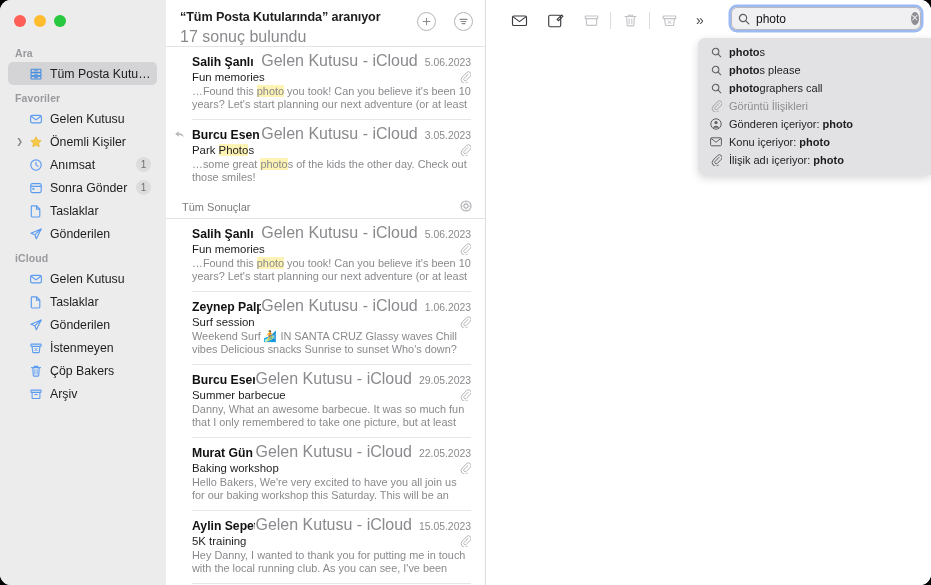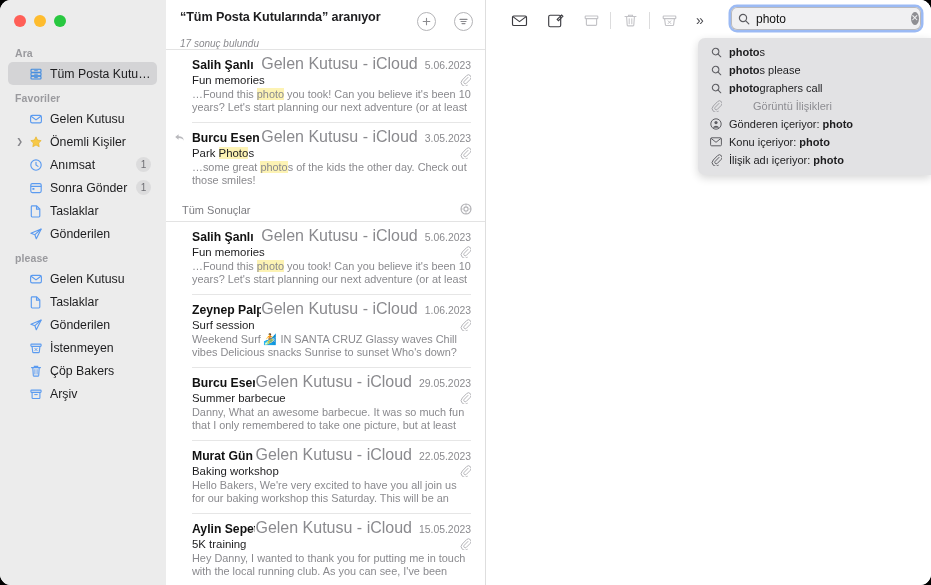--- a/index.html
+++ b/index.html
@@ -55,21 +55,21 @@
   }
 
   
   .msglist{
     position:absolute;left:166px;top:0;width:320px;height:585px;
     background:#ffffff;border-right:1px solid #dedede;
     box-sizing:border-box;overflow:hidden;
   }
   .ml-head{padding:10px 14px 0 14px;position:relative;}
   .ml-title{font-size:12.6px;font-weight:700;color:#1d1d1f;letter-spacing:-.1px;}
-  .ml-sub{font-size:10px;color:#8a8a8e;margin-top:14px;font-style:italic;}
+  .ml-sub{font-size:16px;color:#8a8a8e;margin-top:4px;}
   .ml-head-btns{position:absolute;right:12px;top:12px;display:flex;gap:18px;}
   .circ-btn{width:17px;height:17px;border-radius:50%;border:1px solid #b4b4b7;
     display:flex;align-items:center;justify-content:center;color:#8a8a8e;}
   .sec-head{
     font-size:11px;color:#7c7c80;padding:9px 14px 5px 16px;position:relative;
   }
   .sec-head .sec-ic{position:absolute;right:13px;top:8px;color:#b0b0b4;}
   .sec-divider{height:1px;background:#e3e3e3;margin:0;}
 
   .row{position:relative;padding:5px 14px 7px 26px;box-sizing:border-box;}
@@ -122,21 +122,21 @@
     background:#e2e2e4;border-radius:7px 0 0 7px;
     box-shadow:0 3px 9px rgba(0,0,0,.16);
     padding:5px 0 6px 0;box-sizing:border-box;
   }
   .sg-item{
     display:flex;align-items:center;height:18px;padding:0 10px;
     font-size:11px;color:#1d1d1f;white-space:nowrap;
   }
   .sg-item .sg-ic{width:16px;flex:0 0 16px;display:flex;align-items:center;
     justify-content:center;color:#5e5e63;margin-right:5px;}
-  .sg-item.dim-row{color:#8d8d92;gap:24px;}
+  .sg-item.dim-row{color:#8d8d92;}
   .sg-item.dim-row .sg-ic{color:#a2a2a7;}
   .sg-item .bold{font-weight:700;}
   .sg-item .norm{font-weight:400;}
   .sg-item .pre{font-weight:400;}
   svg{display:block;}
 </style>
 </head>
 <body>
 
 <div class="window">
@@ -217,21 +217,21 @@
         <div class="sb-item">
           <span class="disc"></span>
           <span class="ic">
             <svg width="14" height="14" viewBox="0 0 14 14">
               <path d="M12.2 2L1.9 6.3l4 1.4 1.4 4z" fill="none" stroke="#5b9bf0" stroke-width="1.15" stroke-linejoin="round"></path>
                 <path d="M12.2 2L5.9 7.7" stroke="#5b9bf0" stroke-width="1.05"></path>
             </svg>
           </span>
           <span class="lbl">Gönderilen</span>
         </div>
-        <div class="sb-header">please</div>
+        <div class="sb-header">iCloud</div>
         <div class="sb-item">
           <span class="disc"></span>
           <span class="ic">
             <svg width="14" height="14" viewBox="0 0 14 14">
               <rect x="1.6" y="3.4" width="10.8" height="7.4" rx="1.6" fill="none" stroke="#5b9bf0" stroke-width="1.15"></rect>
                 <path d="M2.1 4.2l4.9 3.7 4.9-3.7" fill="none" stroke="#5b9bf0" stroke-width="1.15"></path>
             </svg>
           </span>
           <span class="lbl">Gelen Kutusu</span>
         </div>

